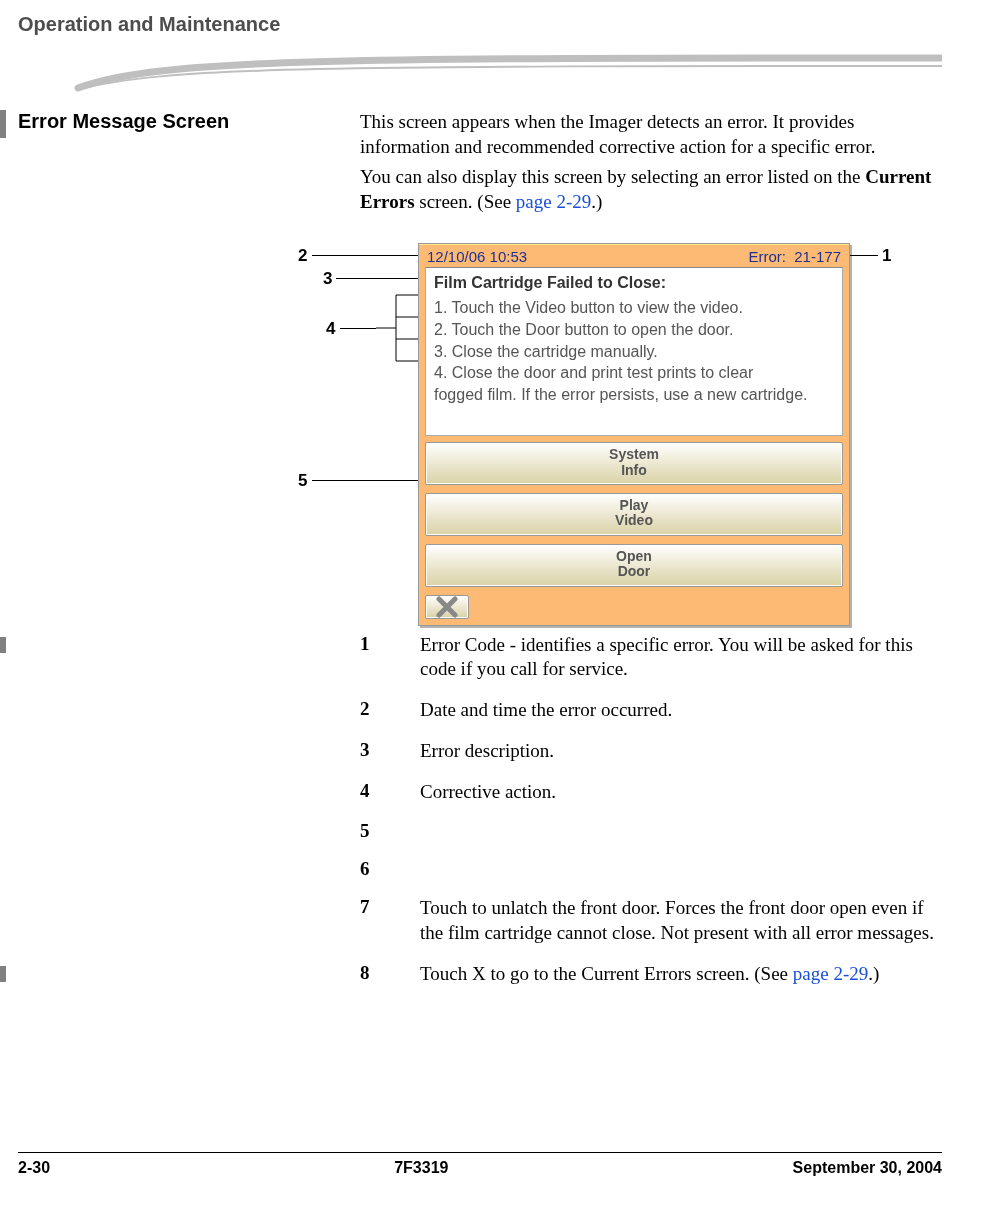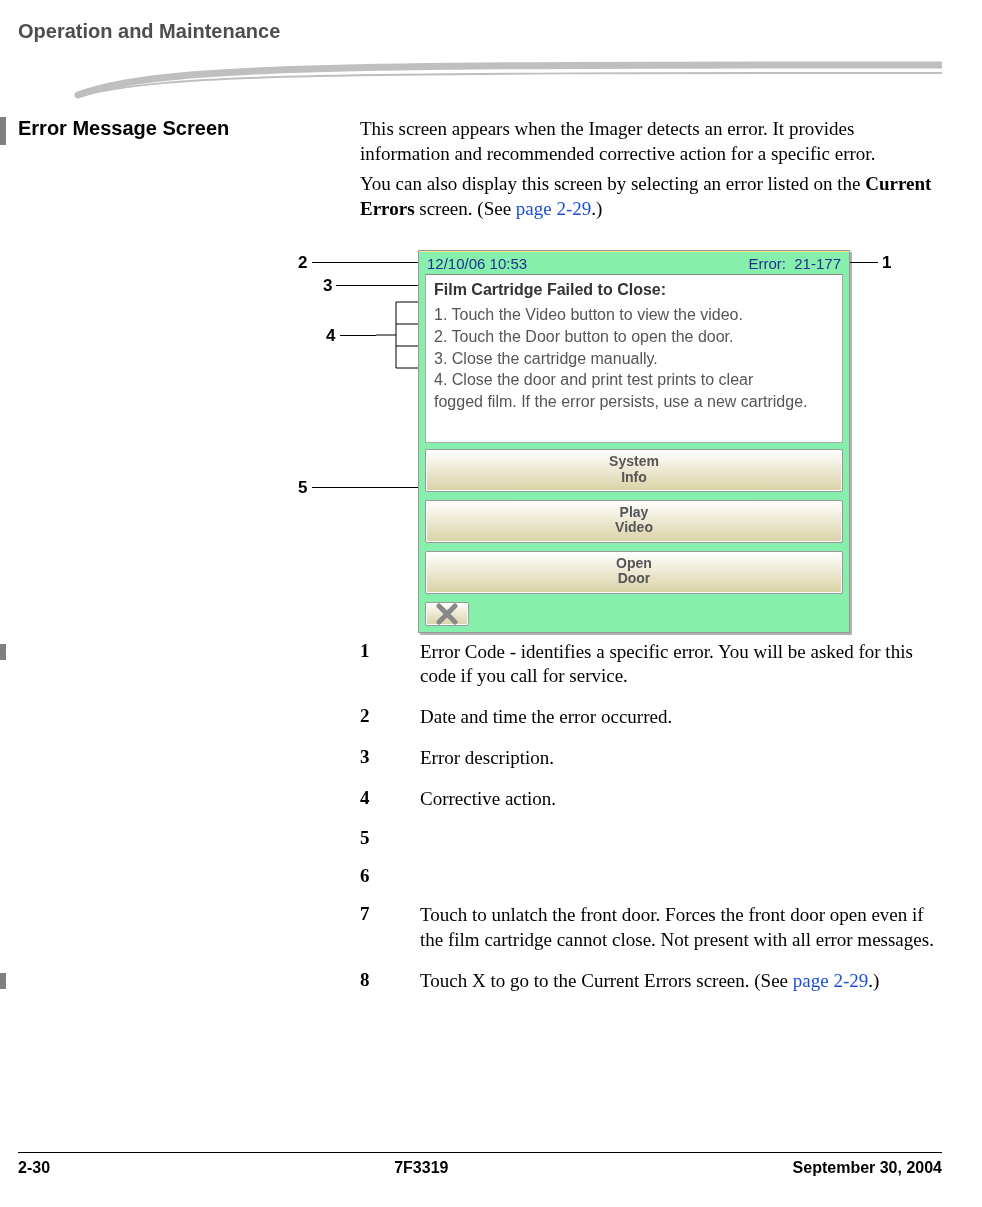--- a/index.html
+++ b/index.html
@@ -7,21 +7,21 @@
     padding: 0;
     background: #fff;
     font-family: Georgia, 'Times New Roman', serif;
     color: #000;
   }
   .page {
     width: 982px;
     height: 1207px;
     position: relative;
     box-sizing: border-box;
-    padding: 20px 40px 0 18px;
+    padding: 13px 40px 0 18px;
   }
   .header-row {
     display: flex;
     align-items: baseline;
   }
   .running-head {
     font-family: Verdana, Arial, sans-serif;
     font-weight: 700;
     font-size: 20px;
     color: #4d4d4d;
@@ -102,21 +102,21 @@
   .diag {
     position:absolute;
   }
 
   
   .dialog {
     position: absolute;
     left: 120px;
     top: 0;
     width: 430px;
-    background: #86efac;
+    background: #fdba74;
     border: 1px solid #999;
     box-shadow: 2px 2px 0 rgba(0,0,0,0.3);
   }
   .dlg-titlebar {
     padding: 3px 8px 2px 8px;
     font-family: Arial, sans-serif;
     font-size: 15px;
     color: #203090;
     display: flex;
     justify-content: space-between;

